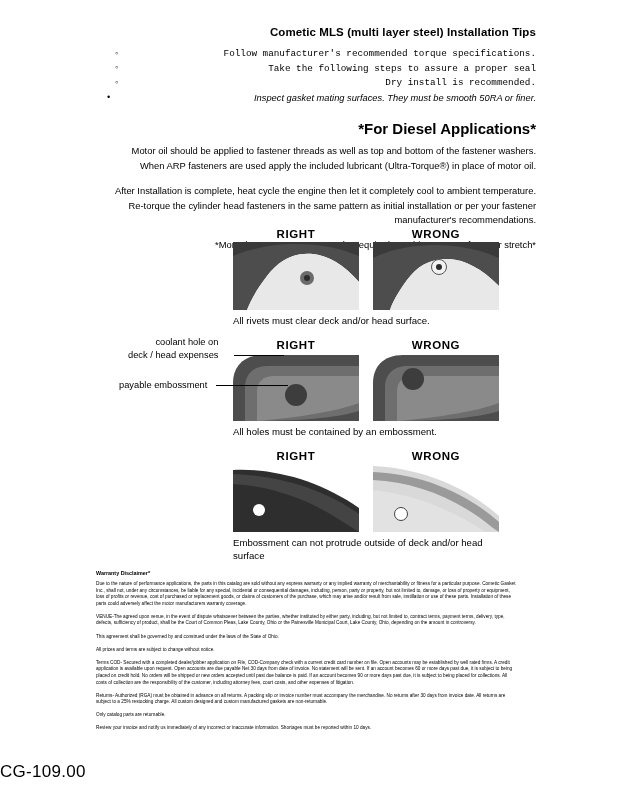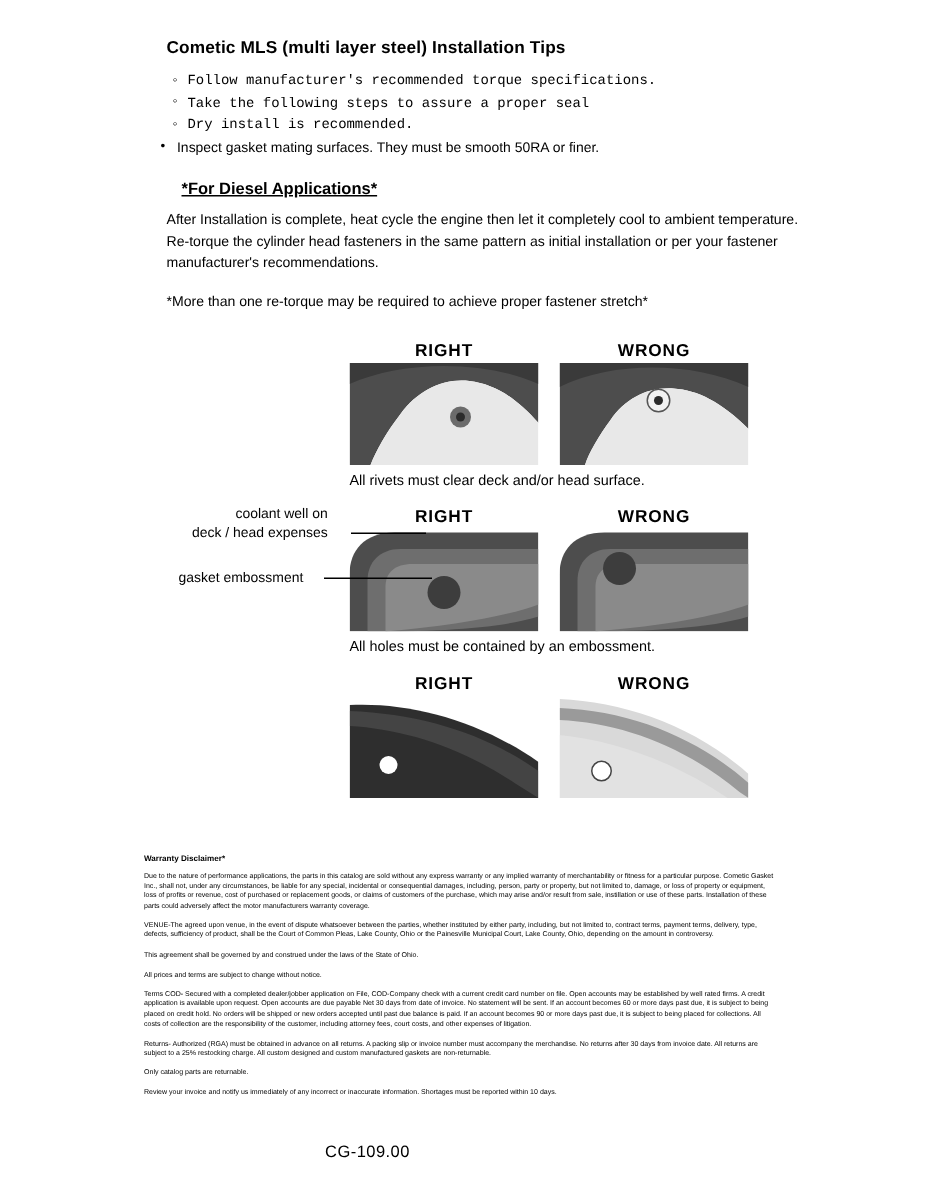--- a/index.html
+++ b/index.html
@@ -20,20 +20,21 @@
     width: 618px;
     height: 800px;
     padding: 0;
     box-sizing: border-box;
   }
   .content {
     position: absolute;
     left: 96px;
     top: 26px;
     width: 440px;
+    text-align: right;
   }
   h1.title {
     font-size: 11.5px;
     font-weight: bold;
     margin: 0 0 9px 15px;
     letter-spacing: 0.1px;
   }
   .bullet-list {
     margin: 0 0 0 18px;
     padding: 0;
@@ -58,33 +59,33 @@
     margin: 0;
     padding: 0;
     list-style: none;
   }
   .sub-list > li {
     font-size: 9.3px;
     line-height: 14.6px;
     position: relative;
     padding-left: 12px;
     margin-left: 10px;
+    font-style: italic;
   }
   .sub-list > li::before {
     content: "\2022";
     position: absolute;
     left: 1px;
     top: -0.5px;
     font-size: 9px;
   }
   h2.subtitle {
-    font-size: 11px;
+    font-size: 15px;
     font-weight: bold;
     margin: 15px 0 7px 25px;
-    text-decoration: underline;
   }
   p.body {
     font-size: 9.4px;
     line-height: 14.4px;
     margin: 0 0 11px 15px;
   }
   p.body.last {
     margin-bottom: 0;
   }
 
@@ -159,22 +160,21 @@
     font-size: 4.7px;
     line-height: 6.6px;
     margin: 0 0 6.5px 0;
     text-align: left;
   }
   .doc-id {
     position: absolute;
     left: 0;
     top: 762px;
     width: 490px;
-    text-align: center;
-    font-size: 11px;
+    font-size: 17px;
     letter-spacing: 0.3px;
   }
 </style>
 </head>
 <body>
 
 <div class="page">
 
   <div class="content">
     <h1 class="title">Cometic MLS (multi layer steel) Installation Tips</h1>
@@ -182,20 +182,21 @@
     <ul class="bullet-list">
       <li>Follow manufacturer's recommended torque specifications.</li>
       <li>Take the following steps to assure a proper seal</li>
       <li>Dry install is recommended.</li>
     </ul>
     <ul class="sub-list">
       <li>Inspect gasket mating surfaces.  They must be smooth 50RA or finer.</li>
     </ul>
 
     <h2 class="subtitle">*For Diesel Applications*</h2>
+    <p class="body">Motor oil should be applied to fastener threads as well as top and bottom of the fastener washers. When ARP fasteners are used apply the included lubricant (Ultra-Torque®) in place of motor oil.</p>
     <p class="body">After Installation is complete, heat cycle the engine then let it completely cool to ambient temperature. Re-torque the cylinder head fasteners in the same pattern as initial installation or per your fastener manufacturer's recommendations.</p>
     <p class="body last">*More than one re-torque may be required to achieve proper fastener stretch*</p>
   </div>
 
   <div class="figures">
 
     <div class="fig-row">
       <div class="fig-labels">
         <div class="fig-label">RIGHT</div>
         <div class="fig-label">WRONG</div>
@@ -270,31 +271,32 @@
         <div class="fig-box">
           <svg width="126" height="68" viewBox="0 0 126 68">
             <rect x="0" y="0" width="126" height="68" fill="#ffffff"></rect>
             <path d="M0 2 C44 4 90 20 126 52 L126 68 L0 68 Z" fill="#d9d9d9"></path>
             <path d="M0 16 C42 18 84 34 120 64 L126 68 L126 58 C92 28 48 10 0 8 Z" fill="#9a9a9a"></path>
             <path d="M0 26 C40 30 80 46 112 68 L0 68 Z" fill="#e2e2e2"></path>
             <circle cx="28" cy="50" r="6.5" fill="#ffffff" stroke="#444" stroke-width="1"></circle>
           </svg>
         </div>
       </div>
+      <div class="caption">Embossment can not protrude outside of deck and/or head surface</div>
     </div>
   </div>
 
   <div class="callout" style="left:128px; top:336px;">
-    <div>coolant well on</div>
+    <div>coolant hole on</div>
     <div>deck / head expenses</div>
   </div>
   <div class="callout-line" style="left:234px; top:355px; width:50px;"></div>
 
   <div class="callout" style="left:119px; top:379px;">
-    <div>gasket embossment</div>
+    <div>payable embossment</div>
   </div>
   <div class="callout-line" style="left:216px; top:385px; width:72px;"></div>
 
   <div class="warranty">
     <h3>Warranty Disclaimer*</h3>
     <p>Due to the nature of performance applications, the parts in this catalog are sold without any express warranty or any implied warranty of merchantability or fitness for a particular purpose.  Cometic Gasket Inc., shall not, under any circumstances, be liable for any special, incidental or consequential damages, including, person, party or property, but not limited to, damage, or loss of property or equipment, loss of profits or revenue, cost of purchased or replacement goods, or claims of customers of the purchase, which may arise and/or result from sale, instillation or use of these parts.  Installation of these parts could adversely affect the motor manufacturers warranty coverage.</p>
     <p>VENUE-The agreed upon venue, in the event of dispute whatsoever between the parties, whether instituted by either party, including, but not limited to, contract terms, payment terms, delivery, type, defects, sufficiency of product, shall be the Court of Common Pleas, Lake County, Ohio or the Painesville Municipal Court, Lake County, Ohio, depending on the amount in controversy.</p>
     <p>This agreement shall be governed by and construed under the laws of the State of Ohio.</p>
     <p>All prices and terms are subject to change without notice.</p>
     <p>Terms COD- Secured with a completed dealer/jobber application on File, COD-Company check with a current credit card number on file.  Open accounts may be established by well rated firms.  A credit application is available upon request.  Open accounts are due payable Net 30 days from date of invoice.  No statement will be sent.  If an account becomes 60 or more days past due, it is subject to being placed on credit hold.  No orders will be shipped or new orders accepted until past due balance is paid.  If an account becomes 90 or more days past due, it is subject to being placed for collections.  All costs of collection are the responsibility of the customer, including attorney fees, court costs, and other expenses of litigation.</p>

